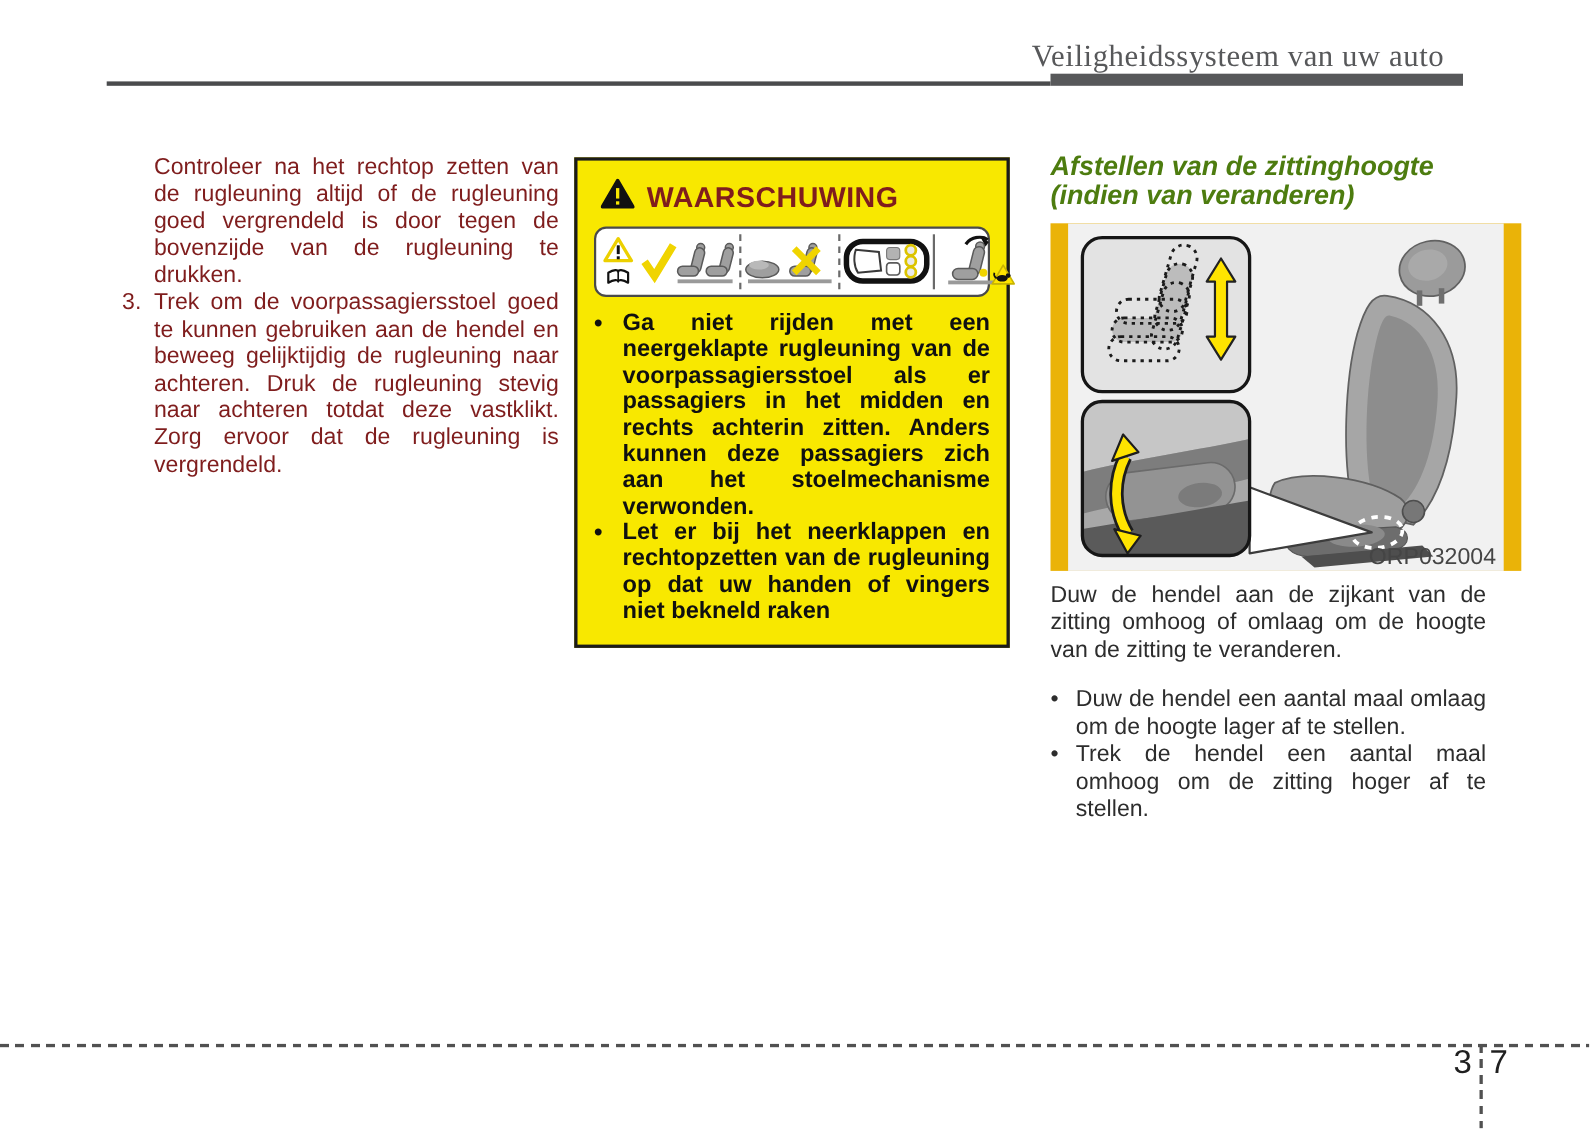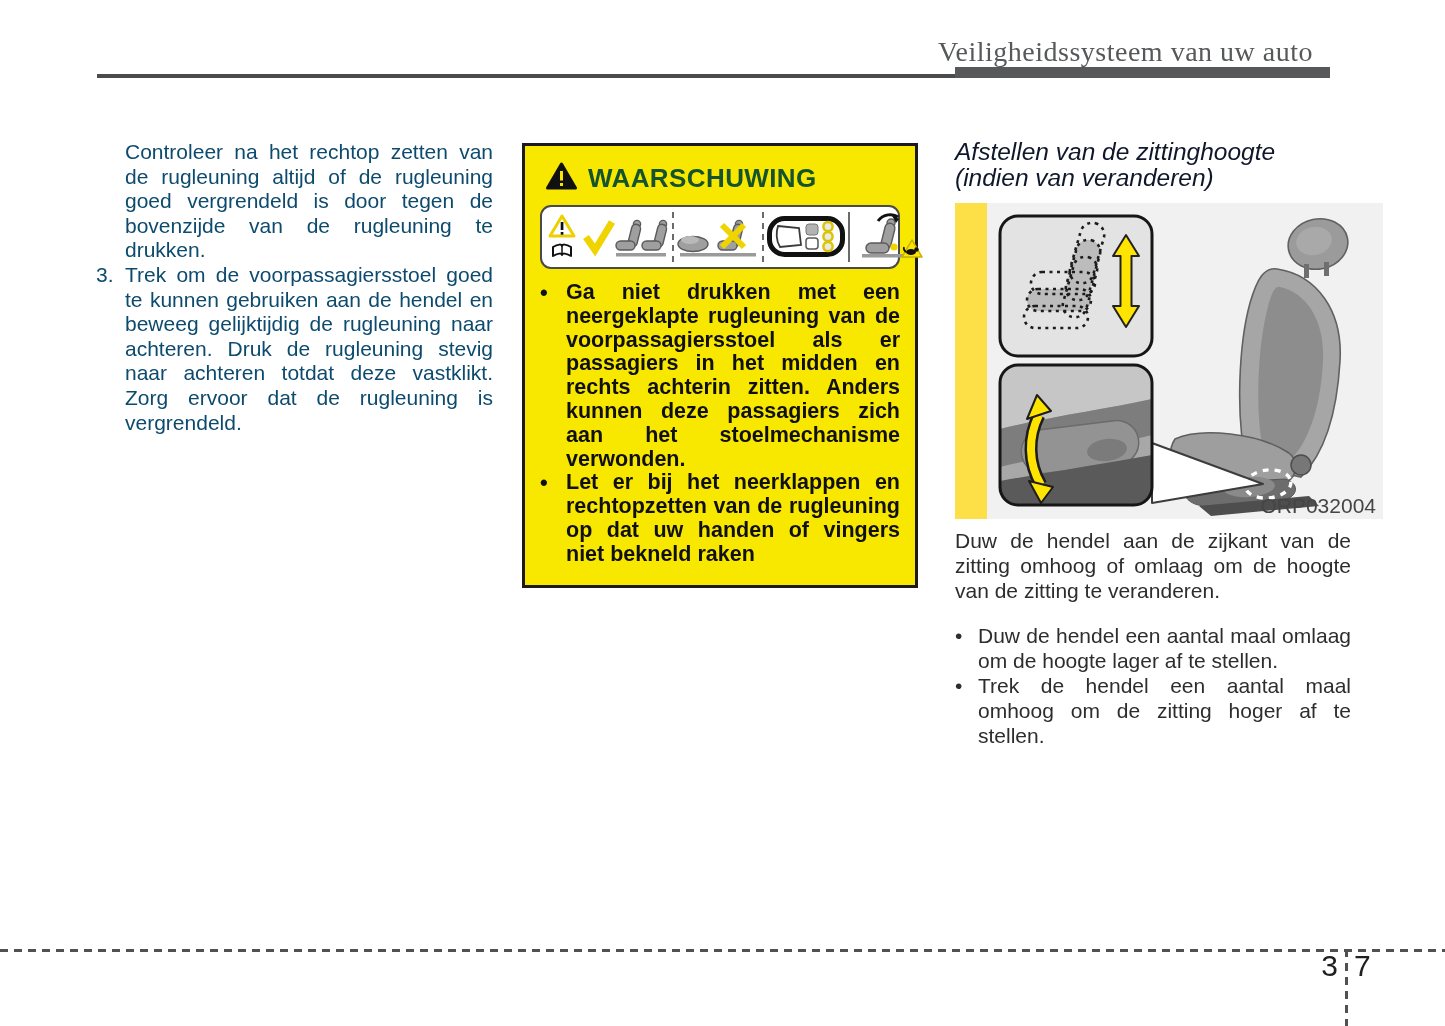--- a/index.html
+++ b/index.html
@@ -12,43 +12,43 @@
   .rule-thin{position:absolute;left:97px;top:74px;width:858px;height:4px;background:#4a4b4d;}
   .rule-thick{position:absolute;left:955px;top:67px;width:375px;height:11px;background:#57585a;}
 
   
   .just{text-align:justify;}
   .hang{display:flex;}
   .hang .marker{flex:none;}
   .hang .body{flex:1;margin:0;text-align:justify;}
 
   
-  .col-left{position:absolute;left:96px;top:140px;width:397px;
-    font-size:21px;line-height:24.6px;color:#0c4a6e;}
+  .col-left{position:absolute;left:111px;top:140px;width:397px;
+    font-size:21px;line-height:24.6px;color:#7f1d1d;}
   .col-left .marker{width:29px;}
 
   
   .warnbox{position:absolute;left:522px;top:143px;width:396px;box-sizing:border-box;
     background:#f8e800;border:3px solid #1b1b1b;padding:12px 15px 18px 15px;}
   .warn-head{display:flex;align-items:center;gap:11px;margin:4px 0 10px 6px;}
-  .warn-title{font-size:26px;font-weight:bold;color:#14532d;letter-spacing:.4px;}
+  .warn-title{font-size:26px;font-weight:bold;color:#7f1d1d;letter-spacing:.4px;}
   .strip{background:#ffffff;border:2px solid #4a4a4a;border-radius:11px;height:56px;
     display:flex;align-items:center;padding:2px 6px;margin:0 0 12px 0;}
   .strip .cell{display:flex;align-items:center;justify-content:center;height:100%;}
   .sep-d{align-self:stretch;border-left:2px dashed #6a6a6a;margin:3px 2px;}
   .sep-s{align-self:stretch;border-left:2px solid #6a6a6a;margin:3px 2px;}
   .warn-bullets{margin:0;padding:0;list-style:none;font-weight:bold;
     font-size:21.5px;line-height:23.8px;color:#101010;}
   .warn-bullets .marker{width:26px;font-size:22px;}
 
   
   .col-right{position:absolute;left:955px;top:139px;width:396px;color:#2d2d2d;}
-  .rc-heading{margin:0 0 13px 0;font-size:24.5px;line-height:25.5px;font-weight:normal;
-    font-style:italic;color:#0f172a;}
-  .figure{position:relative;width:396px;height:316px;background:#fde047;padding-left:32px;}
+  .rc-heading{margin:0 0 13px 0;font-size:24.5px;line-height:25.5px;font-weight:bold;
+    font-style:italic;color:#4d7c0f;}
+  .figure{position:relative;width:428px;height:316px;background:#eab308;}
   .figure svg{display:block;width:100%;height:100%;}
   .rc-text{margin-top:10px;font-size:21px;line-height:24.8px;}
   .rc-bullets{margin:0;padding:0;list-style:none;font-size:21px;line-height:24.8px;}
   .rc-bullets .marker{width:23px;}
 
   
   .dash-h{position:absolute;left:0;top:949px;width:1445px;height:3px;
     background:repeating-linear-gradient(90deg,#515151 0 8px,transparent 8px 14px);}
   .dash-v{position:absolute;left:1345px;top:949px;width:3px;height:77px;
     background:repeating-linear-gradient(180deg,#515151 0 8px,transparent 8px 14px);}
@@ -163,21 +163,21 @@
           <ellipse cx="59" cy="39" rx="5" ry="3" fill="#111"></ellipse>
           <circle cx="64.5" cy="36.5" r="2.2" fill="#111"></circle>
           <path d="M54 39 q-3 -2 -2 -5" stroke="#111" stroke-width="1.6" fill="none"></path>
         </svg>
       </div>
     </div>
 
     <ul class="warn-bullets">
       <li class="hang">
         <span class="marker">•</span>
-        <div class="body">Ga niet drukken met een neergeklapte rugleuning van de voorpassagiersstoel als er passagiers in het midden en rechts achterin zitten. Anders kunnen deze passagiers zich aan het stoelmechanisme verwonden.</div>
+        <div class="body">Ga niet rijden met een neergeklapte rugleuning van de voorpassagiersstoel als er passagiers in het midden en rechts achterin zitten. Anders kunnen deze passagiers zich aan het stoelmechanisme verwonden.</div>
       </li>
       <li class="hang">
         <span class="marker">•</span>
         <div class="body">Let er bij het neerklappen en rechtopzetten van de rugleuning op dat uw handen of vingers niet bekneld raken</div>
       </li>
     </ul>
   </div>
 
   <div class="col-right">
     <h2 class="rc-heading"><span>Afstellen van de zittinghoogte</span><br>

